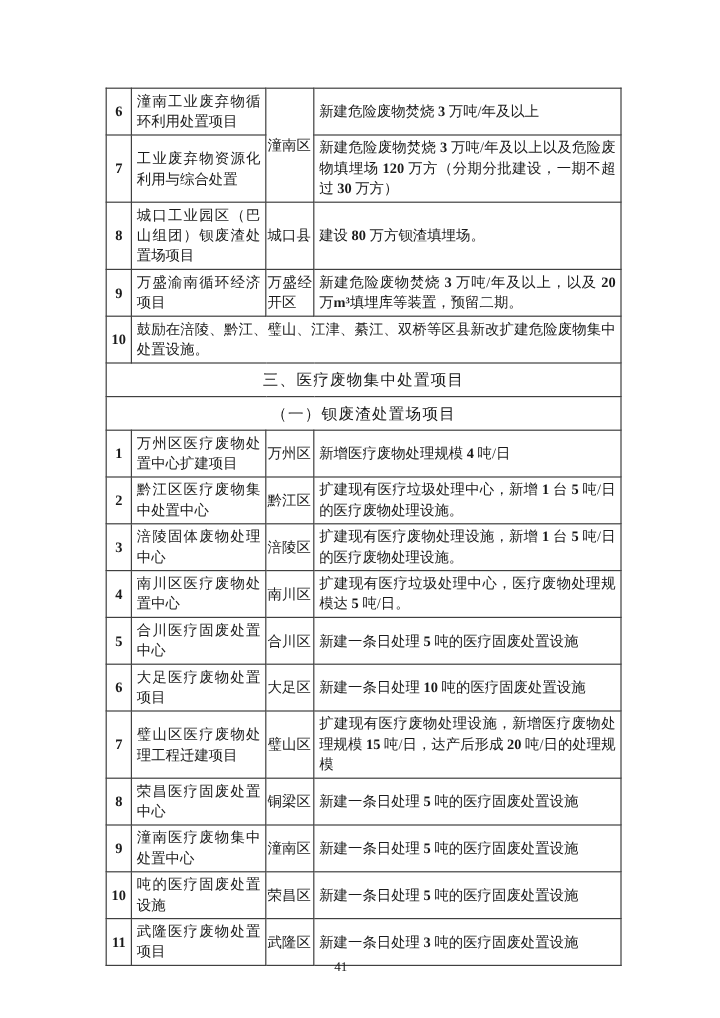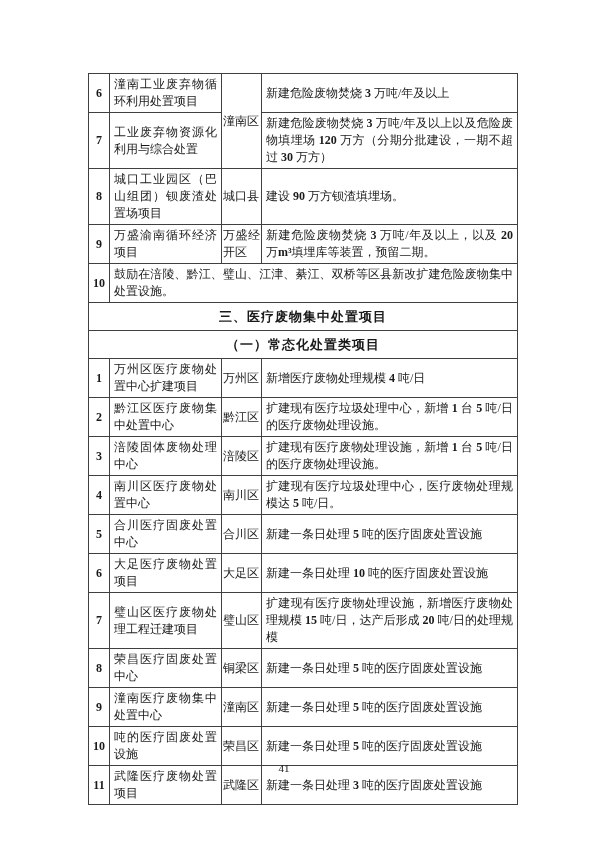--- a/index.html
+++ b/index.html
@@ -21,26 +21,26 @@
   td {
     border: 1px solid var(--border-color, #404040);
     font-size: 12px; line-height: 17px;
     vertical-align: middle; word-break: break-all;
   }
   .num-cell { text-align: center; padding: 2px 0; }
   .project-cell { text-align: justify; text-justify: inter-character; padding: 2px 4px; }
   .region-cell { text-align: justify; text-justify: inter-character; padding: 2px 1px; }
   .desc-cell { text-align: justify; text-justify: inter-character; padding: 2px 4px; }
   .heading-cell {
-    text-align: center; font-weight: bold; font-size: 13px;
+    text-align: center; font-weight: normal; font-size: 13px;
     padding: 5px 2px; letter-spacing: 1px; text-justify: auto;
   }
   .num { font-weight: bold; font-family: "Liberation Serif", "DejaVu Serif", serif; }
   .page-number {
-    position: absolute; top: 762px; left: 0; width: 568px;
+    position: absolute; top: 800px; left: 0; width: 568px;
     text-align: center; font-size: 11px; color: var(--text-color, #1a1a1a);
   }
 </style>
 </head>
 <body>
 
 <table class="doc-table">
   <colgroup>
     <col class="c-num">
       <col class="c-project">
@@ -56,37 +56,37 @@
       </tr>
       <tr>
         <td class="num-cell"><span class="num">7</span></td>
         <td class="project-cell">工业废弃物资源化利用与综合处置</td>
         <td class="desc-cell">新建危险废物焚烧 <span class="num">3</span> 万吨/年及以上以及危险废物填埋场 <span class="num">120</span> 万方（分期分批建设，一期不超过 <span class="num">30</span> 万方）</td>
       </tr>
       <tr>
         <td class="num-cell"><span class="num">8</span></td>
         <td class="project-cell">城口工业园区（巴山组团）钡废渣处置场项目</td>
         <td class="region-cell">城口县</td>
-        <td class="desc-cell">建设 <span class="num">90</span> 万方钡渣填埋场。</td>
+        <td class="desc-cell">建设 <span class="num">80</span> 万方钡渣填埋场。</td>
       </tr>
       <tr>
         <td class="num-cell"><span class="num">9</span></td>
         <td class="project-cell">万盛渝南循环经济项目</td>
         <td class="region-cell">万盛经开区</td>
         <td class="desc-cell">新建危险废物焚烧 <span class="num">3</span> 万吨/年及以上，以及 <span class="num">20</span> 万<span class="num">m³</span>填埋库等装置，预留二期。</td>
       </tr>
       <tr>
         <td class="num-cell"><span class="num">10</span></td>
         <td class="desc-cell" colspan="3">鼓励在涪陵、黔江、璧山、江津、綦江、双桥等区县新改扩建危险废物集中处置设施。</td>
       </tr>
       <tr>
         <td class="heading-cell" colspan="4">三、医疗废物集中处置项目</td>
       </tr>
       <tr>
-        <td class="heading-cell subheading-cell" colspan="4">（一）常态化处置类项目</td>
+        <td class="heading-cell subheading-cell" colspan="4">（一）钡废渣处置场项目</td>
       </tr>
       <tr>
         <td class="num-cell"><span class="num">1</span></td>
         <td class="project-cell">万州区医疗废物处置中心扩建项目</td>
         <td class="region-cell">万州区</td>
         <td class="desc-cell">新增医疗废物处理规模 <span class="num">4</span> 吨/日</td>
       </tr>
       <tr>
         <td class="num-cell"><span class="num">2</span></td>
         <td class="project-cell">黔江区医疗废物集中处置中心</td>

